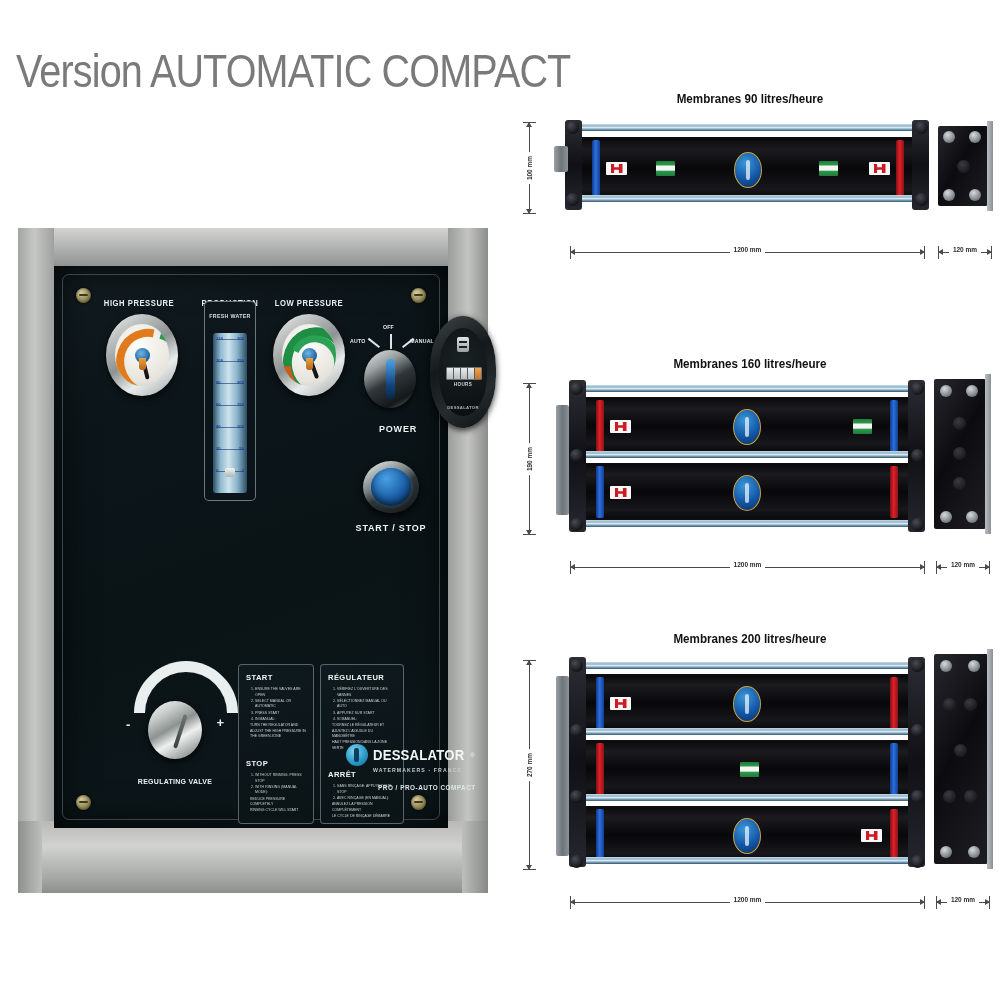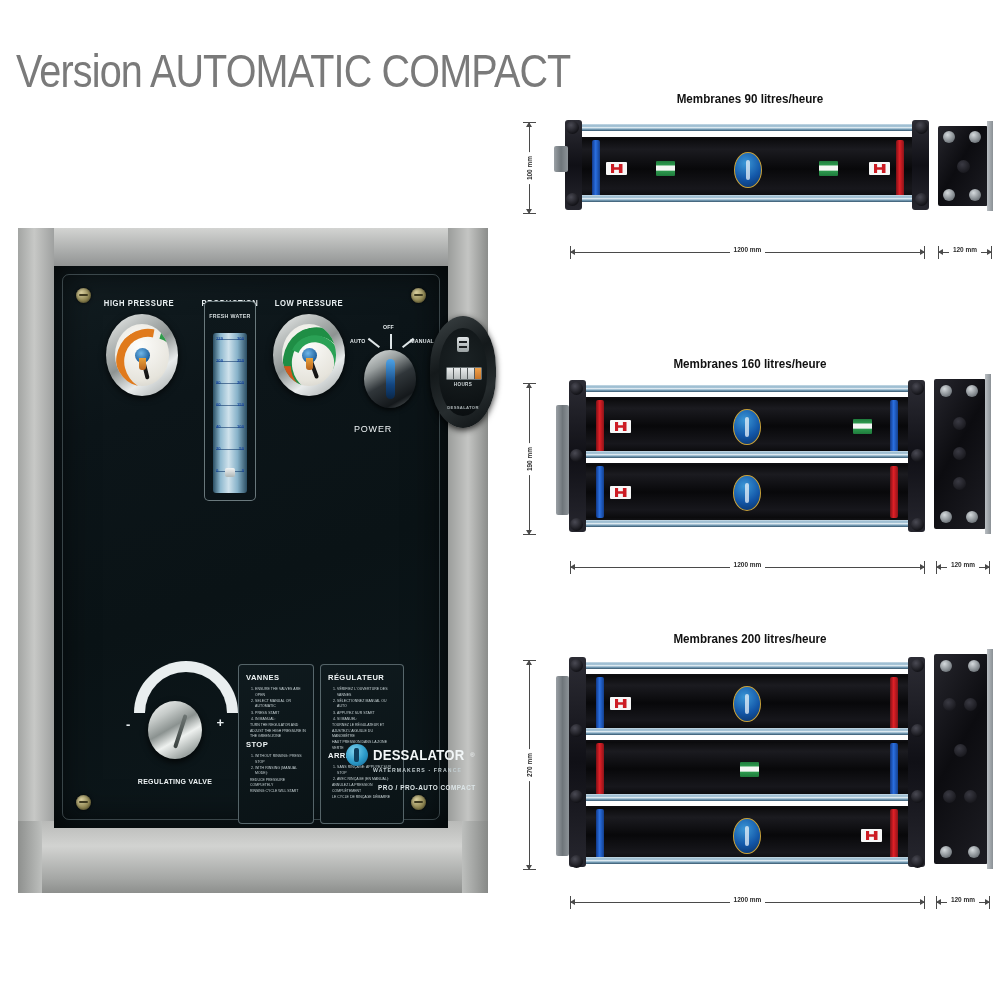--- a/index.html
+++ b/index.html
@@ -144,22 +144,22 @@
     content:"";position:absolute;left:50%;top:16%;width:9px;height:68%;margin-left:-4.5px;
     border-radius:5px;
     background:linear-gradient(180deg,#4da3e8,#12447e 65%,#0a2748);
   }
   .sw-tick{position:absolute;background:#dfe6e8;}
   .sw-txt{
     position:absolute;color:#e4eaec;font-size:5.2px;font-weight:700;
     letter-spacing:.2px;white-space:nowrap;
   }
   .sw-caption{
-    position:absolute;left:4px;right:0;bottom:0;
-    color:#eef3f4;font-size:9px;font-weight:400;letter-spacing:.8px;
+    position:absolute;left:12px;right:0;bottom:0;text-align:center;
+    color:#eef3f4;font-size:9px;font-weight:700;letter-spacing:.8px;
   }
 
   
   #hourmeter{position:absolute;left:376px;top:50px;width:66px;height:112px;}
   .hm-bezel{
     position:absolute;inset:0;border-radius:50%/46%;
     background:linear-gradient(150deg,#3e4547,#14191b 40%,#262c2e 70%,#0c1012);
     box-shadow:0 2px 6px rgba(0,0,0,.8);
     display:flex;align-items:center;justify-content:center;
   }
@@ -247,21 +247,21 @@
   .instr{
     position:absolute;top:398px;border:1px solid rgba(160,180,185,.5);
     border-radius:4px;padding:8px 7px;box-sizing:border-box;
     background:linear-gradient(160deg,#0f1a1e,#0a1316);
   }
   #instr-en{left:184px;width:76px;height:160px;}
   #instr-fr{left:266px;width:84px;height:160px;}
   .instr h4{
     margin:0 0 5px;color:#f0f5f6;font-size:7.6px;font-weight:700;letter-spacing:.4px;
   }
-  .instr h4.second{margin-top:0;}
+  .instr h4.second{margin-top:19px;}
   .instr ol{margin:0;padding:0 0 0 9px;list-style:decimal;}
   .instr li{
     color:#c8d3d6;font-size:3.5px;line-height:1.62;letter-spacing:.05px;
     margin-bottom:.5px;
   }
   .instr .sub{
     color:#c8d3d6;font-size:3.5px;line-height:1.62;padding-left:4px;
   }
 
   
@@ -495,32 +495,38 @@
               <span></span>
               <span></span>
               <span></span>
           </div>
           <div class="hm-hours">HOURS</div>
           <div class="hm-brand">DESSALATOR</div>
         </div>
       </div>
     </div>
 
+    <div id="startstop">
+      <div class="ss-btn">
+        <div class="ss-cap"></div>
+      </div>
+      <div class="ss-caption">START / STOP</div>
+    </div>
 
 
     <div id="regvalve">
       <div class="rv-arc"></div>
       <div class="rv-sign" style="left:6px;top:56px;">-</div>
       <div class="rv-sign" style="right:6px;top:54px;">+</div>
       <div class="rv-knob"></div>
       <div class="rv-caption">REGULATING VALVE</div>
     </div>
 
     <div class="instr" id="instr-en">
-      <h4>VANNES</h4>
+      <h4>START</h4>
       <ol>
         <li>ENSURE THE VALVES ARE OPEN</li>
         <li>SELECT MANUAL OR AUTOMATIC</li>
         <li>PRESS START</li>
         <li>IN MANUAL:</li>
       </ol>
       <div class="sub">TURN THE REGULATOR AND</div>
       <div class="sub">ADJUST THE HIGH PRESSURE IN</div>
       <div class="sub">THE GREEN ZONE</div>
       <h4 class="second">STOP</h4>

